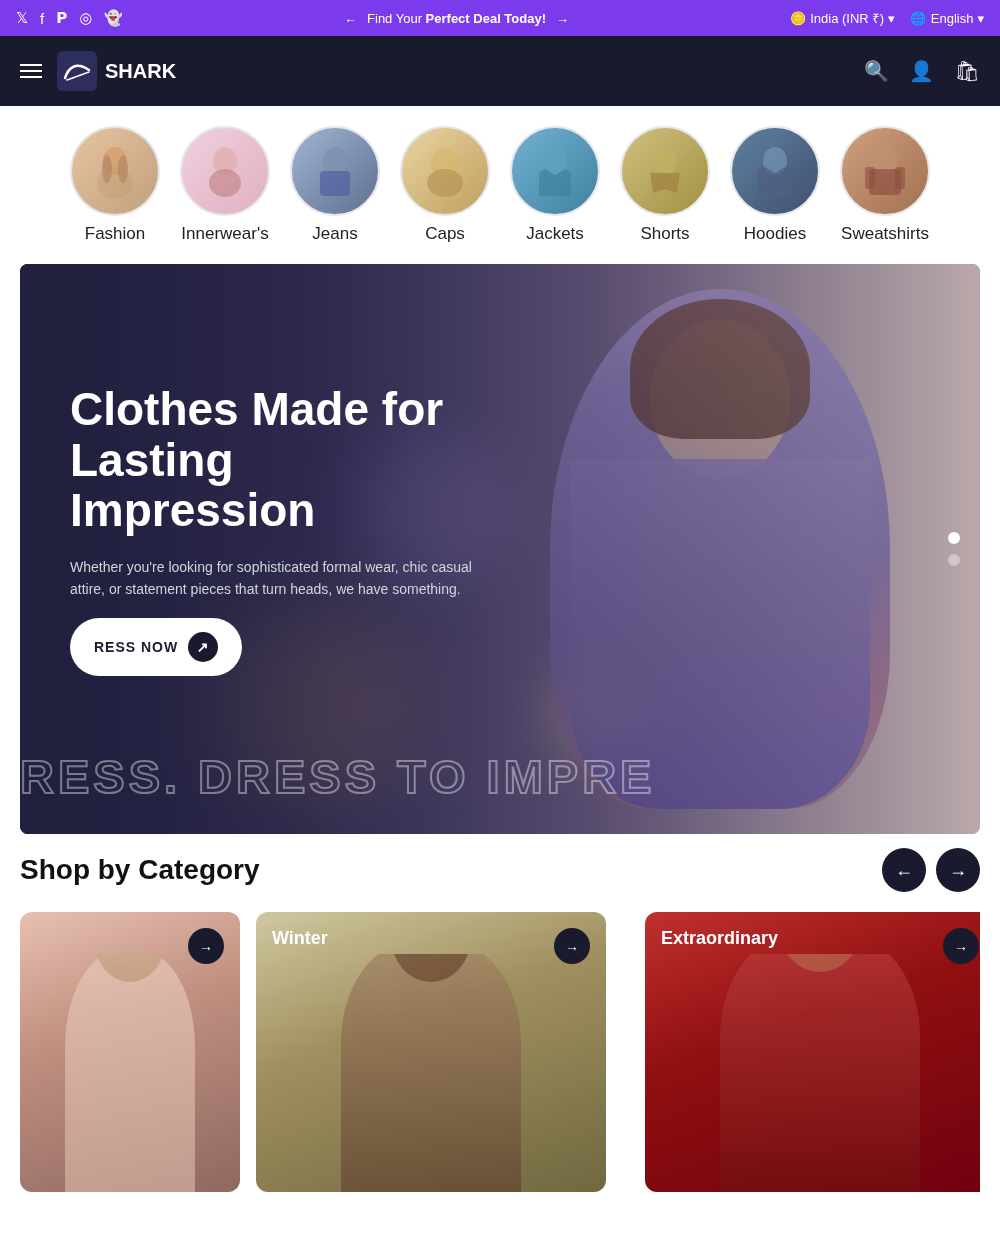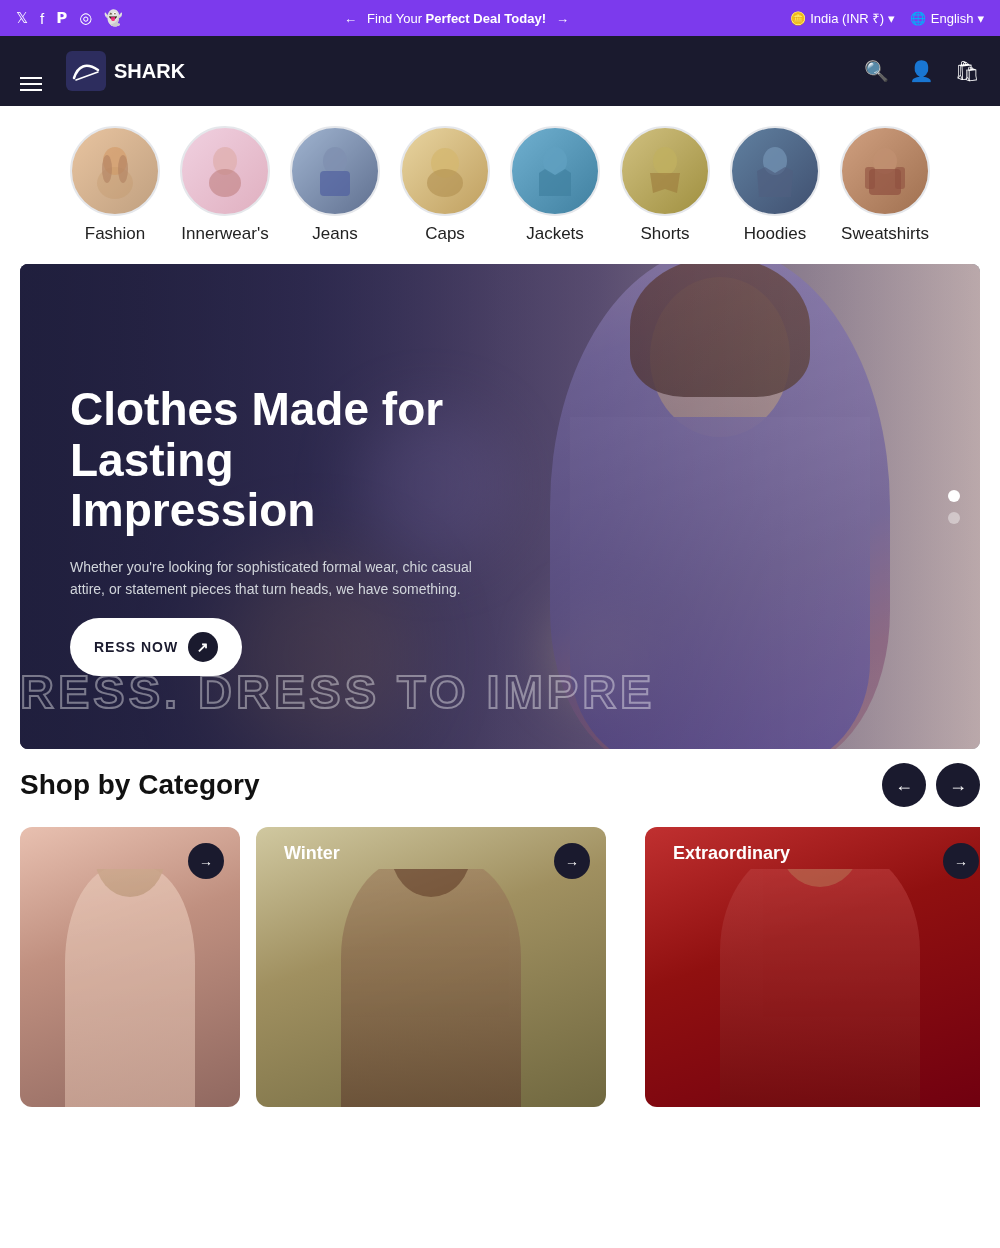--- a/index.html
+++ b/index.html
@@ -26,21 +26,21 @@
 
     
     .header {
       background: #1a1a2e;
       display: flex;
       align-items: center;
       justify-content: space-between;
       padding: 0 20px;
       height: 70px;
     }
-    .header-left { display: flex; align-items: flex-end; gap: 24px; }
+    .header-left { display: flex; align-items: center; gap: 15px; }
     .hamburger { display: flex; flex-direction: column; gap: 4px; cursor: pointer; }
     .hamburger span { display: block; width: 22px; height: 2px; background: white; }
     .logo { display: flex; align-items: center; gap: 8px; color: white; font-size: 20px; font-weight: bold; cursor: pointer; }
     .logo-icon { width: 40px; height: 40px; background: #2d2d5e; border-radius: 6px; display: flex; align-items: center; justify-content: center; color: white; font-size: 18px; }
     .header-right { display: flex; align-items: center; gap: 20px; }
     .header-right .icon { color: white; font-size: 20px; cursor: pointer; }
 
     
     .category-strip {
       background: white;
@@ -70,21 +70,21 @@
       align-items: center;
       justify-content: center;
       font-size: 30px;
     }
     .category-label { font-size: 17px; color: #222; font-weight: 500; text-align: center; }
 
     
     .hero {
       position: relative;
       width: 100%;
-      height: 485px;
+      height: 570px;
       background: linear-gradient(135deg, #3a3a5e 0%, #6b7280 40%, #9ca3af 100%);
       overflow: hidden;
       border-radius: 8px;
       margin: 0 10px;
       width: calc(100% - 20px);
     }
     .hero-bg {
       position: absolute;
       inset: 0;
       background: linear-gradient(to right, rgba(30,30,60,0.85) 0%, rgba(30,30,60,0.3) 50%, rgba(100,100,120,0.1) 100%);
@@ -188,21 +188,21 @@
       cursor: pointer;
       flex-shrink: 0;
     }
     .cat-card:nth-child(1) { width: 220px; height: 280px; background: linear-gradient(160deg, #d4a0a0 0%, #c08060 50%, #8b6050 100%); }
     .cat-card:nth-child(2) { width: 350px; height: 280px; background: linear-gradient(160deg, #d4c4a0 0%, #a09060 50%, #706040 100%); }
     .cat-card:nth-child(3) { width: 350px; height: 280px; background: linear-gradient(160deg, #c04040 0%, #a03030 50%, #802020 100%); }
     .cat-card:nth-child(4) { width: 180px; height: 280px; background: linear-gradient(160deg, #e0e0d0 0%, #c0c0b0 50%, #909080 100%); }
     .cat-card-label {
       position: absolute;
       top: 16px;
-      left: 28px;
+      left: 16px;
       color: white;
       font-size: 18px;
       font-weight: 700;
     }
     .cat-card-arrow {
       position: absolute;
       top: 16px;
       right: 16px;
       width: 36px; height: 36px;
       background: #1a1a2e;

